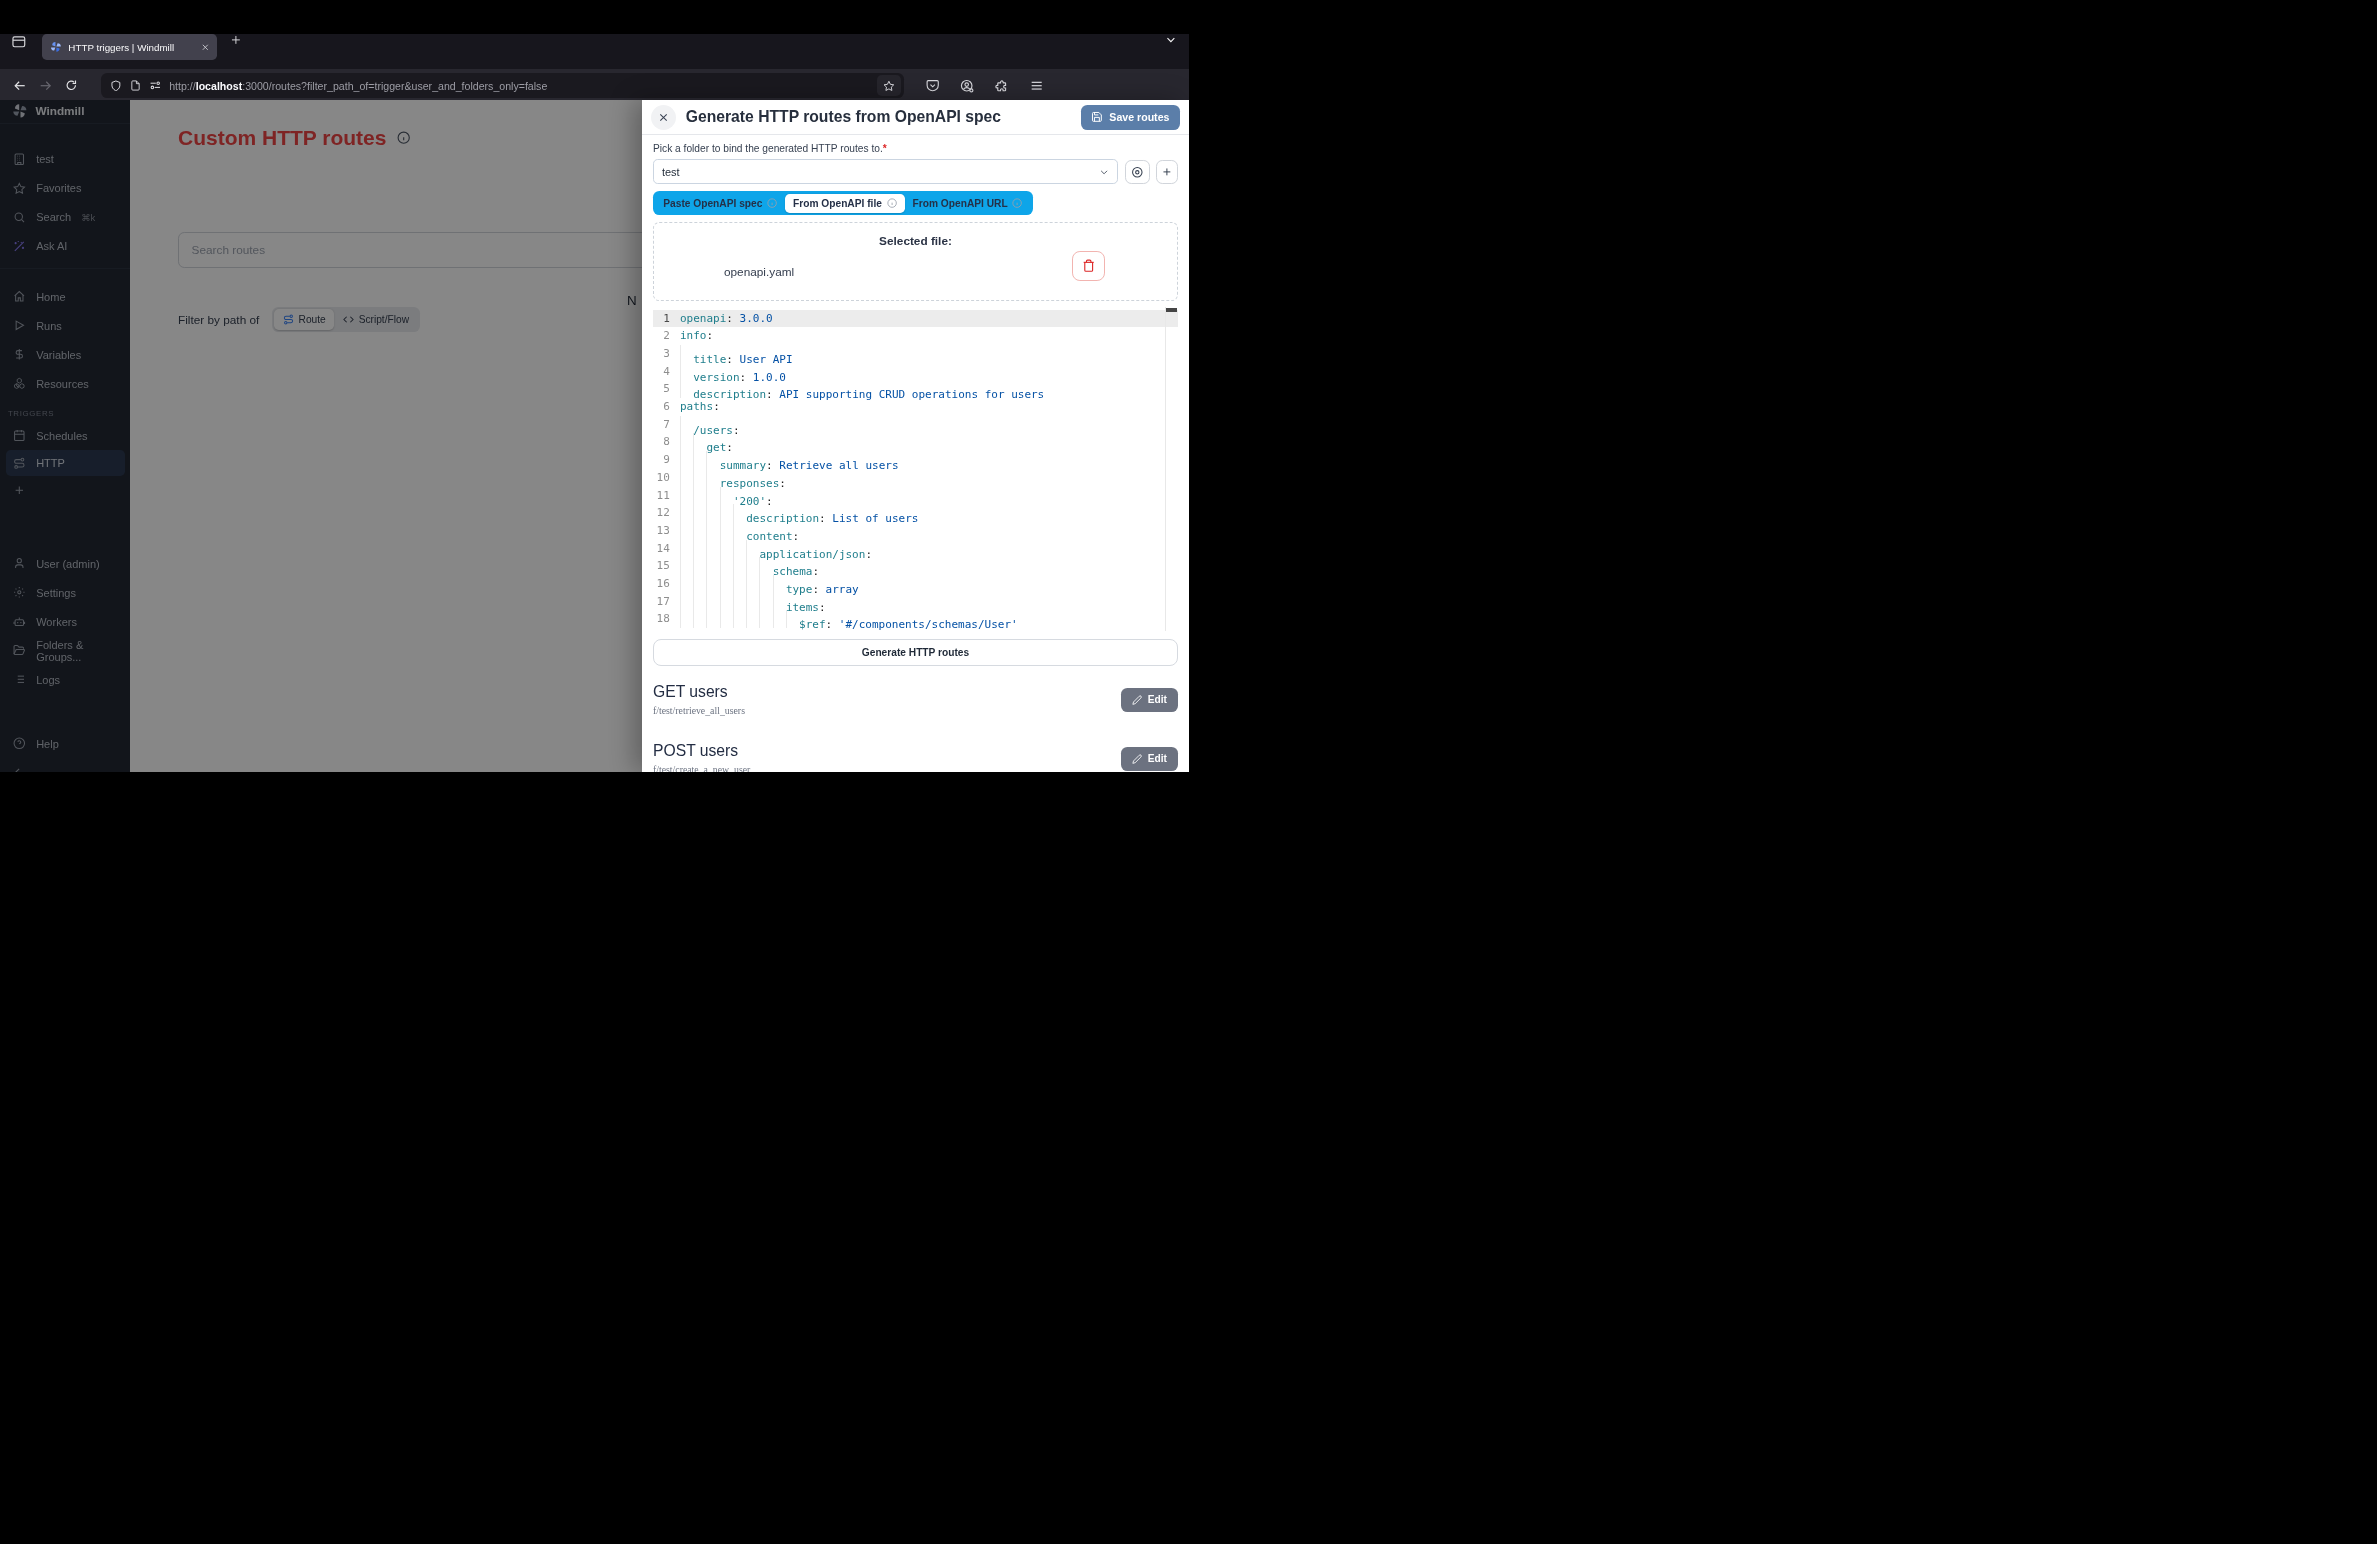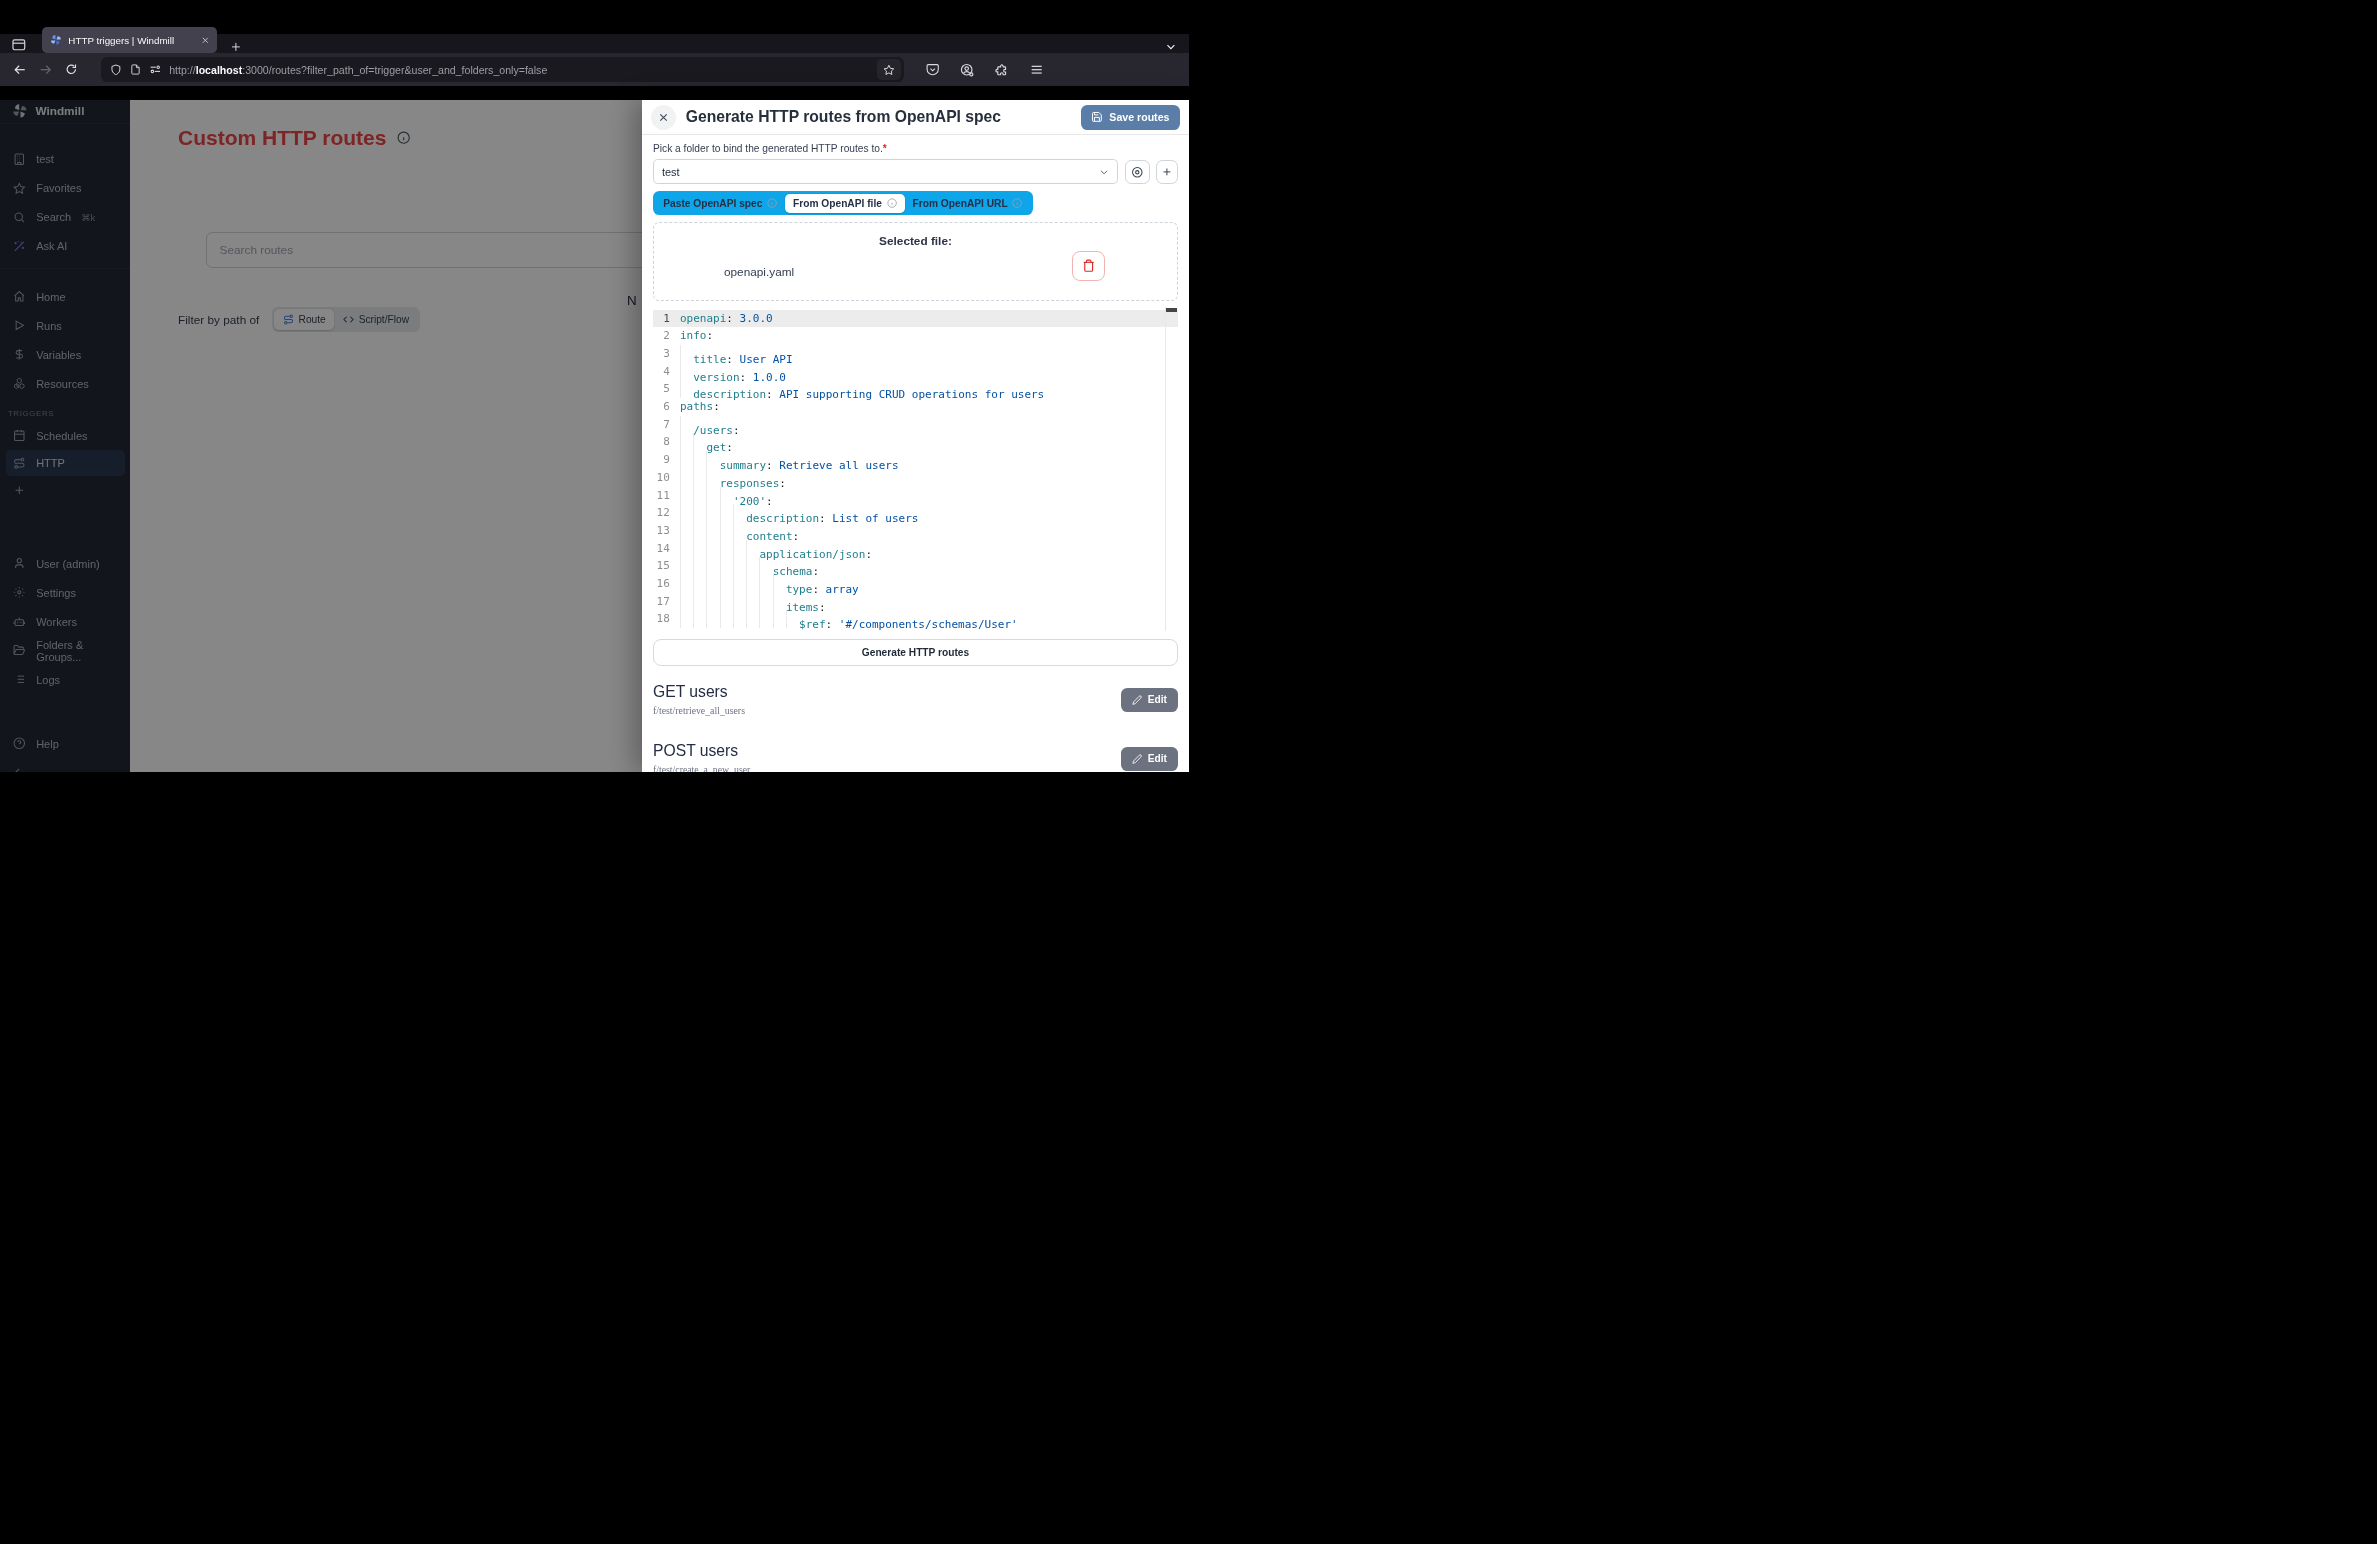--- a/index.html
+++ b/index.html
@@ -3,21 +3,21 @@
 <meta charset="utf-8">
 <style>
   * { margin:0; padding:0; box-sizing:border-box; }
   html,body { width:1189px; height:772px; overflow:hidden; background:#000;
               font-family:"Liberation Sans", sans-serif; }
   .screen { position:relative; width:1189px; height:772px; background:#000; }
   svg { display:block; }
 
   
   .chrome { position:absolute; top:34px; left:0; right:0; }
-  .tab-row { height:19px; background:#17161d; display:flex; align-items:flex-end; }
+  .tab-row { height:35px; background:#17161d; display:flex; align-items:flex-start; }
   .win-icon { margin-left:11px; color:#d7d7db; }
   .tab { margin-left:15.7px; width:175px; height:26px; background:#42414d; border-radius:4.7px;
          display:flex; align-items:center; gap:6.3px; padding:0 7.9px; }
   .tab-title { flex:1; font-size:9.8px; color:#f9f9fa; white-space:nowrap; overflow:hidden; }
   .tab-close { color:#cfcfd4; }
   .newtab { margin-left:12.6px; color:#d7d7db; }
   .tabs-chevron { margin-left:auto; margin-right:12.6px; color:#f9f9fa; }
 
   .nav-row { height:33px; background:#28272f; display:flex; align-items:center; }
   .nav-btn { margin-left:12.6px; color:#e3e3e6; }
@@ -50,21 +50,21 @@
                       background:#2c3a52; color:#d6dbe4; }
   .grp3 { margin-top:44px; }
   .help-item { margin-top:4.7px; }
 
   .main { flex:1; position:relative; padding:26px 0 0 48px; }
   .page-title-row { display:flex; align-items:center; gap:11px; }
   .page-title { font-size:21px; font-weight:700; color:#ef4444; }
   .info-ico { color:#4b5563; }
   .search-input { margin-top:82px; display:block; width:849px; height:36px; border:0.8px solid #d1d5db;
                   border-radius:6.3px; padding:0 12.6px; font-size:11.8px; color:#111827; outline:none;
-                  font-family:"Liberation Sans", sans-serif;margin-left:28px; }
+                  font-family:"Liberation Sans", sans-serif; }
   .search-input::placeholder { color:#9ca3af; }
   .filter-row { margin-top:39px; display:flex; align-items:center; gap:12.6px; }
   .filter-label { font-size:11.8px; color:#374151; }
   .toggle-group { display:inline-flex; background:#e8eaee; border-radius:6.3px; padding:2.4px; }
   .toggle { display:flex; align-items:center; gap:4.7px; padding:4.7px 8.6px; font-size:10.2px; font-weight:400;
             color:#374151; border-radius:4.7px; }
   .toggle.active { background:#fff; box-shadow:0 0.8px 1.6px rgba(0,0,0,.18); }
   .route-ico-blue { color:#3b82f6; }
   .clipped-text { position:absolute; left:497px; top:193px; font-size:13.4px; color:#1f2937; }
 

